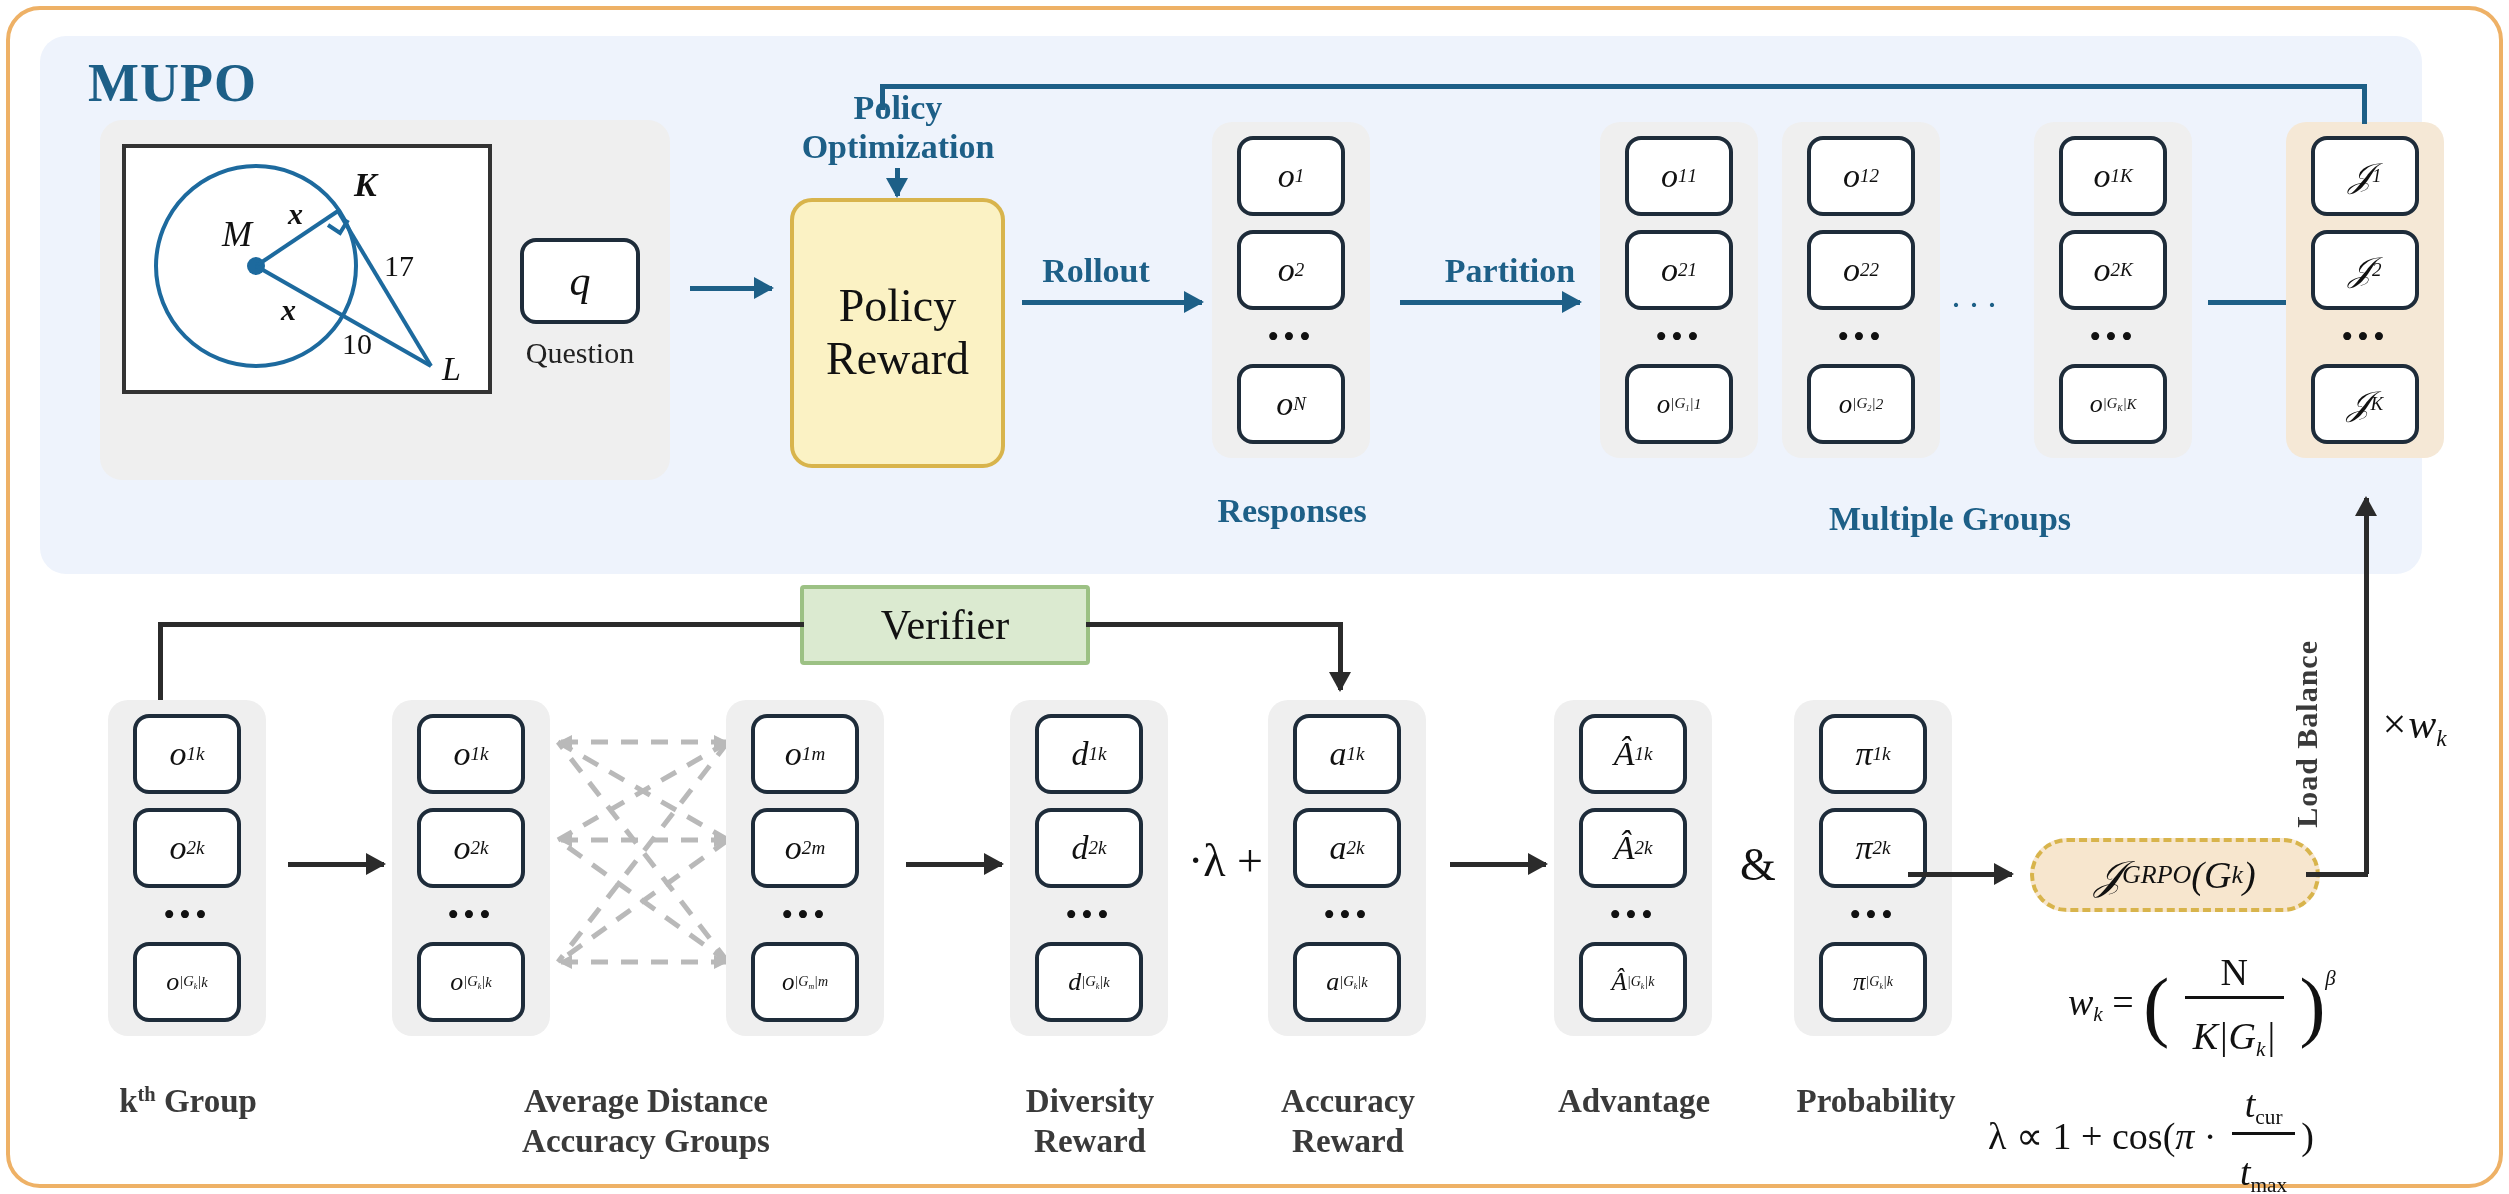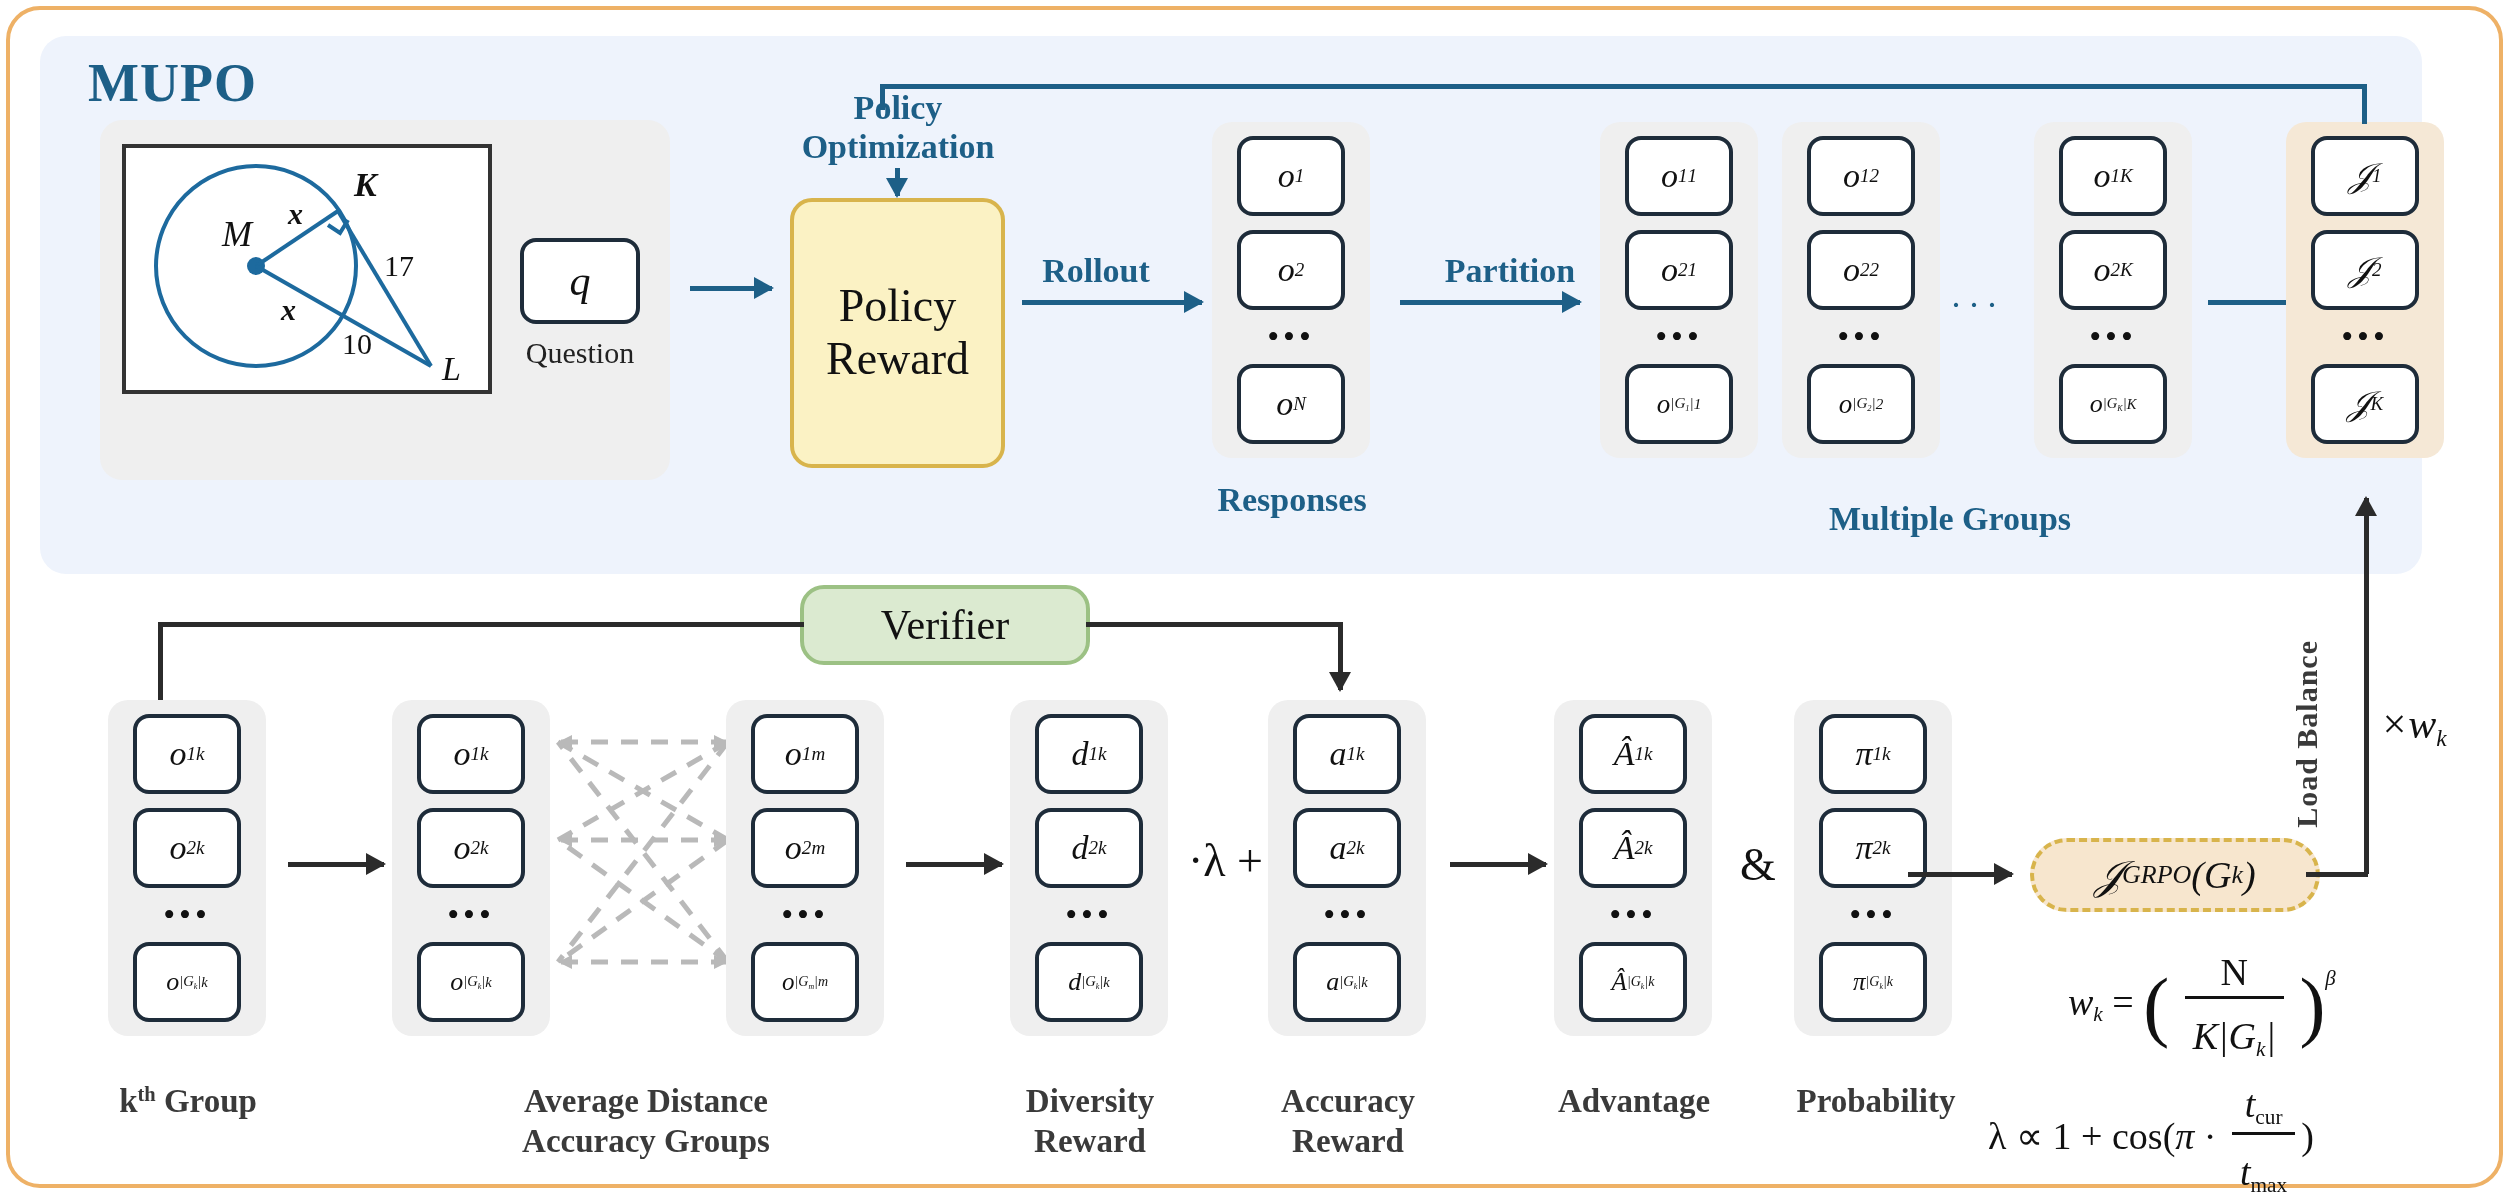--- a/index.html
+++ b/index.html
@@ -116,21 +116,21 @@
     border-left:11px solid transparent; border-right:11px solid transparent;
     border-bottom:20px solid #2b2b2b;
   }
   .line-h { position:absolute; height:5px; background:#1d5f87; }
   .line-v { position:absolute; width:5px; background:#1d5f87; }
   .line-h.dk { background:#2b2b2b; }
   .line-v.dk { background:#2b2b2b; }
   
   .verifier {
     position:absolute; left:800px; top:585px; width:290px; height:80px;
-    background:#dbead0; border:4px solid #9cc184; border-radius:24px;
+    background:#dbead0; border:4px solid #9cc184; border-radius:4px;
     display:flex; align-items:center; justify-content:center;
     font-size:42px; color:#111;
   }
   .op-sym {
     position:absolute; font-family:"Liberation Serif", serif;
     font-size:46px; color:#111;
   }
   .grpo-pill {
     position:absolute; left:2030px; top:838px; width:290px; height:74px;
     background:#f7e6ce; border:4px dashed #d8b44c; border-radius:40px;
@@ -201,21 +201,21 @@
 
 <div class="blue-label" style="left:996px; top:252px; width:200px;">Rollout</div>
 <div class="arrow-h" style="left:1022px; top:300px; width:180px;"></div>
 
 <div class="stack" style="left:1212px; top:122px; width:158px;">
   <div class="cell">o<sub>1</sub></div>
   <div class="cell">o<sub>2</sub></div>
   <div class="dots">•••</div>
   <div class="cell">o<sub>N</sub></div>
 </div>
-<div class="caption-blue" style="left:1192px; top:481px; width:200px;">Responses</div>
+<div class="caption-blue" style="left:1192px; top:492px; width:200px;">Responses</div>
 
 <div class="blue-label" style="left:1400px; top:252px; width:220px;">Partition</div>
 <div class="arrow-h" style="left:1400px; top:300px; width:180px;"></div>
 
 <div class="stack" style="left:1600px; top:122px; width:158px;">
   <div class="cell">o<sub>1</sub><sup>1</sup></div>
   <div class="cell">o<sub>2</sub><sup>1</sup></div>
   <div class="dots">•••</div>
   <div class="cell" style="font-size:27px;">o<sub>|G<sub>1</sub>|</sub><sup>1</sup></div>
 </div>

